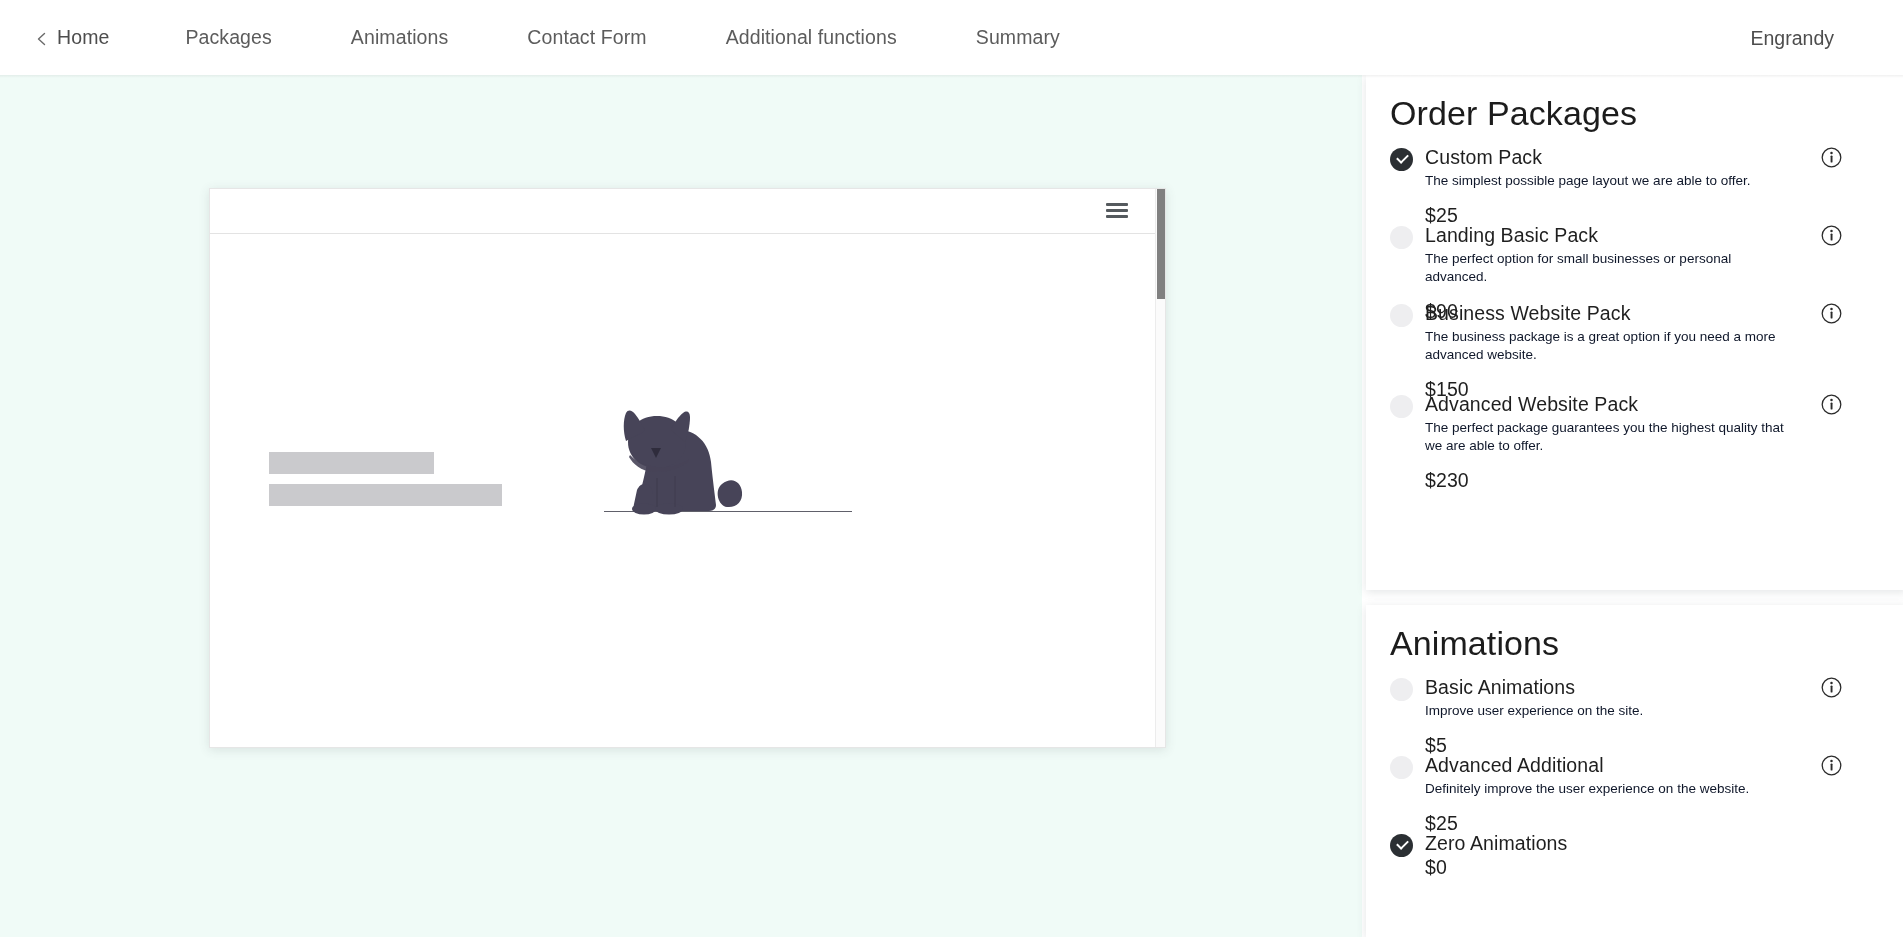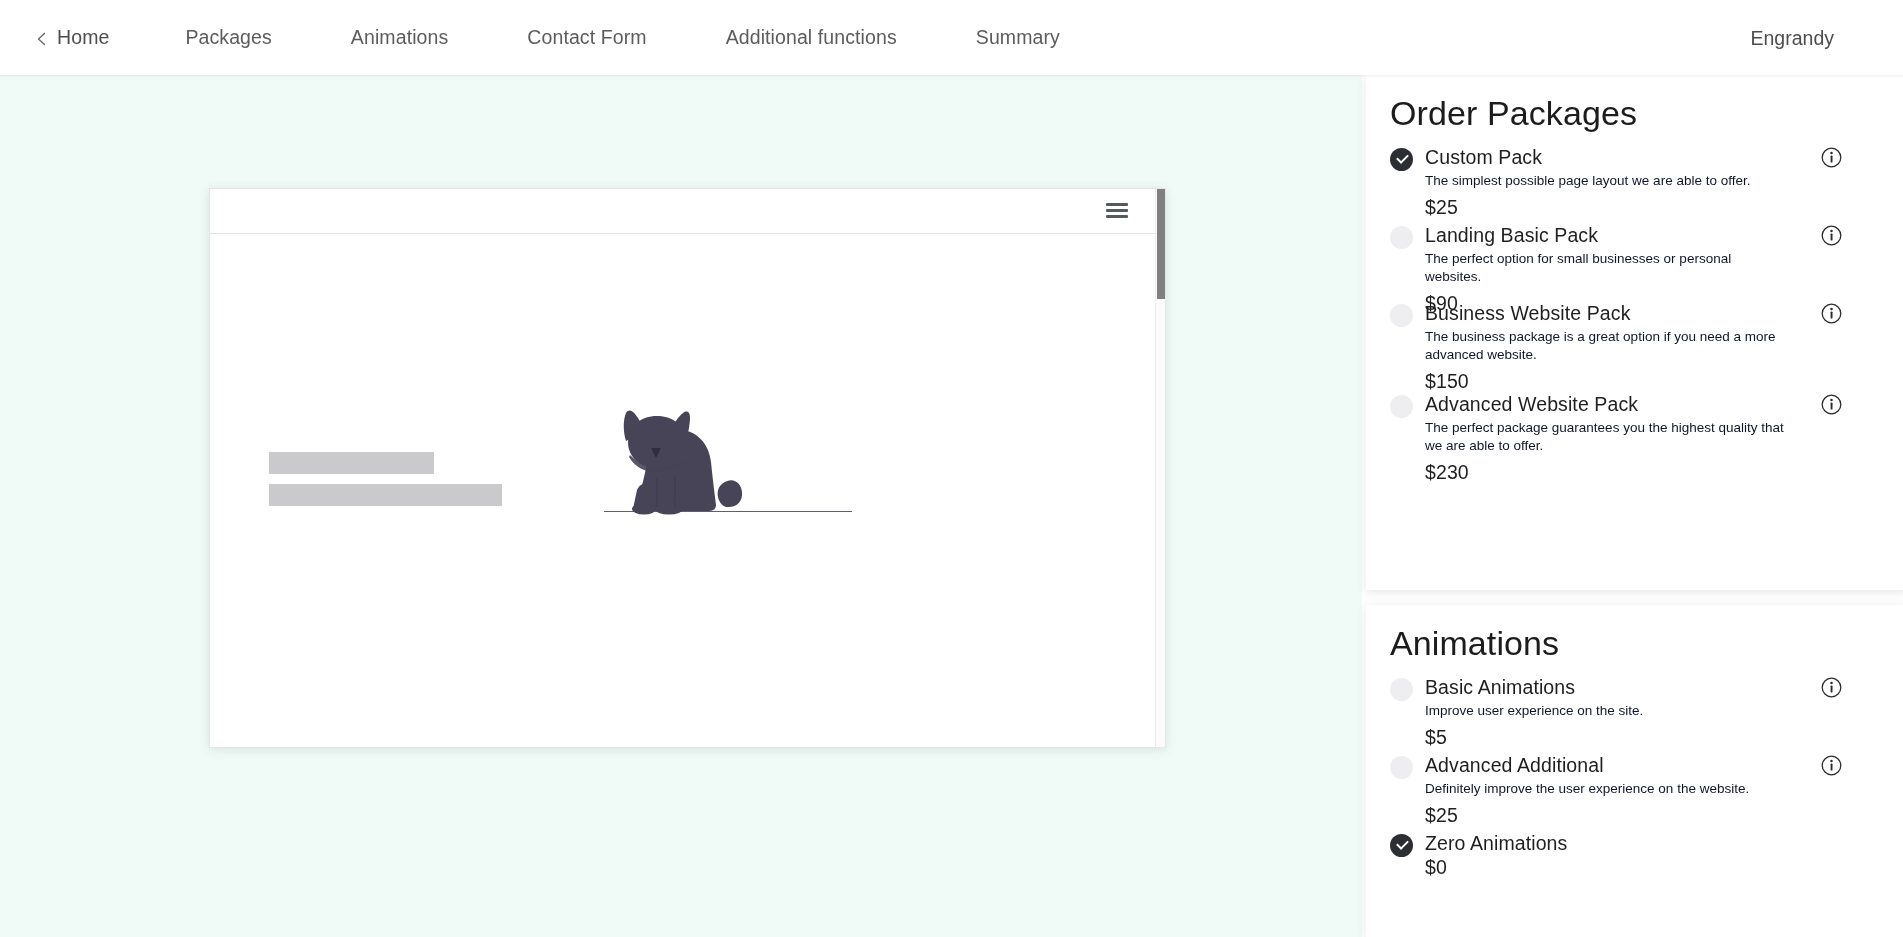--- a/index.html
+++ b/index.html
@@ -239,21 +239,21 @@
   .opt-desc {
     font-size: 13.5px;
     color: #0f172a;
     line-height: 1.33;
     margin-top: 3px;
     max-width: 415px;
   }
   .opt-price {
     font-size: 19.5px;
     color: #1f1f1f;
-    margin-top: 6px;
+    margin-top: 14px;
     letter-spacing: 0.1px;
   }
   .opt-price.tight { margin-top: 1px; }
   .info-icon {
     position: absolute;
     right: -52px;
     top: 1px;
     width: 21px;
     height: 21px;
     cursor: pointer;
@@ -379,21 +379,21 @@
           <circle cx="10.5" cy="5.9" r="1.25" fill="#2b2b2b"></circle>
           <rect x="9.6" y="8.4" width="1.9" height="7.2" rx="0.9" fill="#2b2b2b"></rect>
         </svg>
       </div>
     </div>
 
     <div class="option" style="top:149px;">
       <div class="radio"></div>
       <div class="opt-body">
         <div class="opt-name">Landing Basic Pack</div>
-        <div class="opt-desc">The perfect option for small businesses or personal websites.</div>
+        <div class="opt-desc">The perfect option for small businesses or personal advanced.</div>
         <div class="opt-price">$90</div>
       </div>
       <div class="info-icon">
         <svg width="21" height="21" viewBox="0 0 21 21">
           <circle cx="10.5" cy="10.5" r="9.3" fill="none" stroke="#2b2b2b" stroke-width="1.3"></circle>
           <circle cx="10.5" cy="5.9" r="1.25" fill="#2b2b2b"></circle>
           <rect x="9.6" y="8.4" width="1.9" height="7.2" rx="0.9" fill="#2b2b2b"></rect>
         </svg>
       </div>
     </div>

